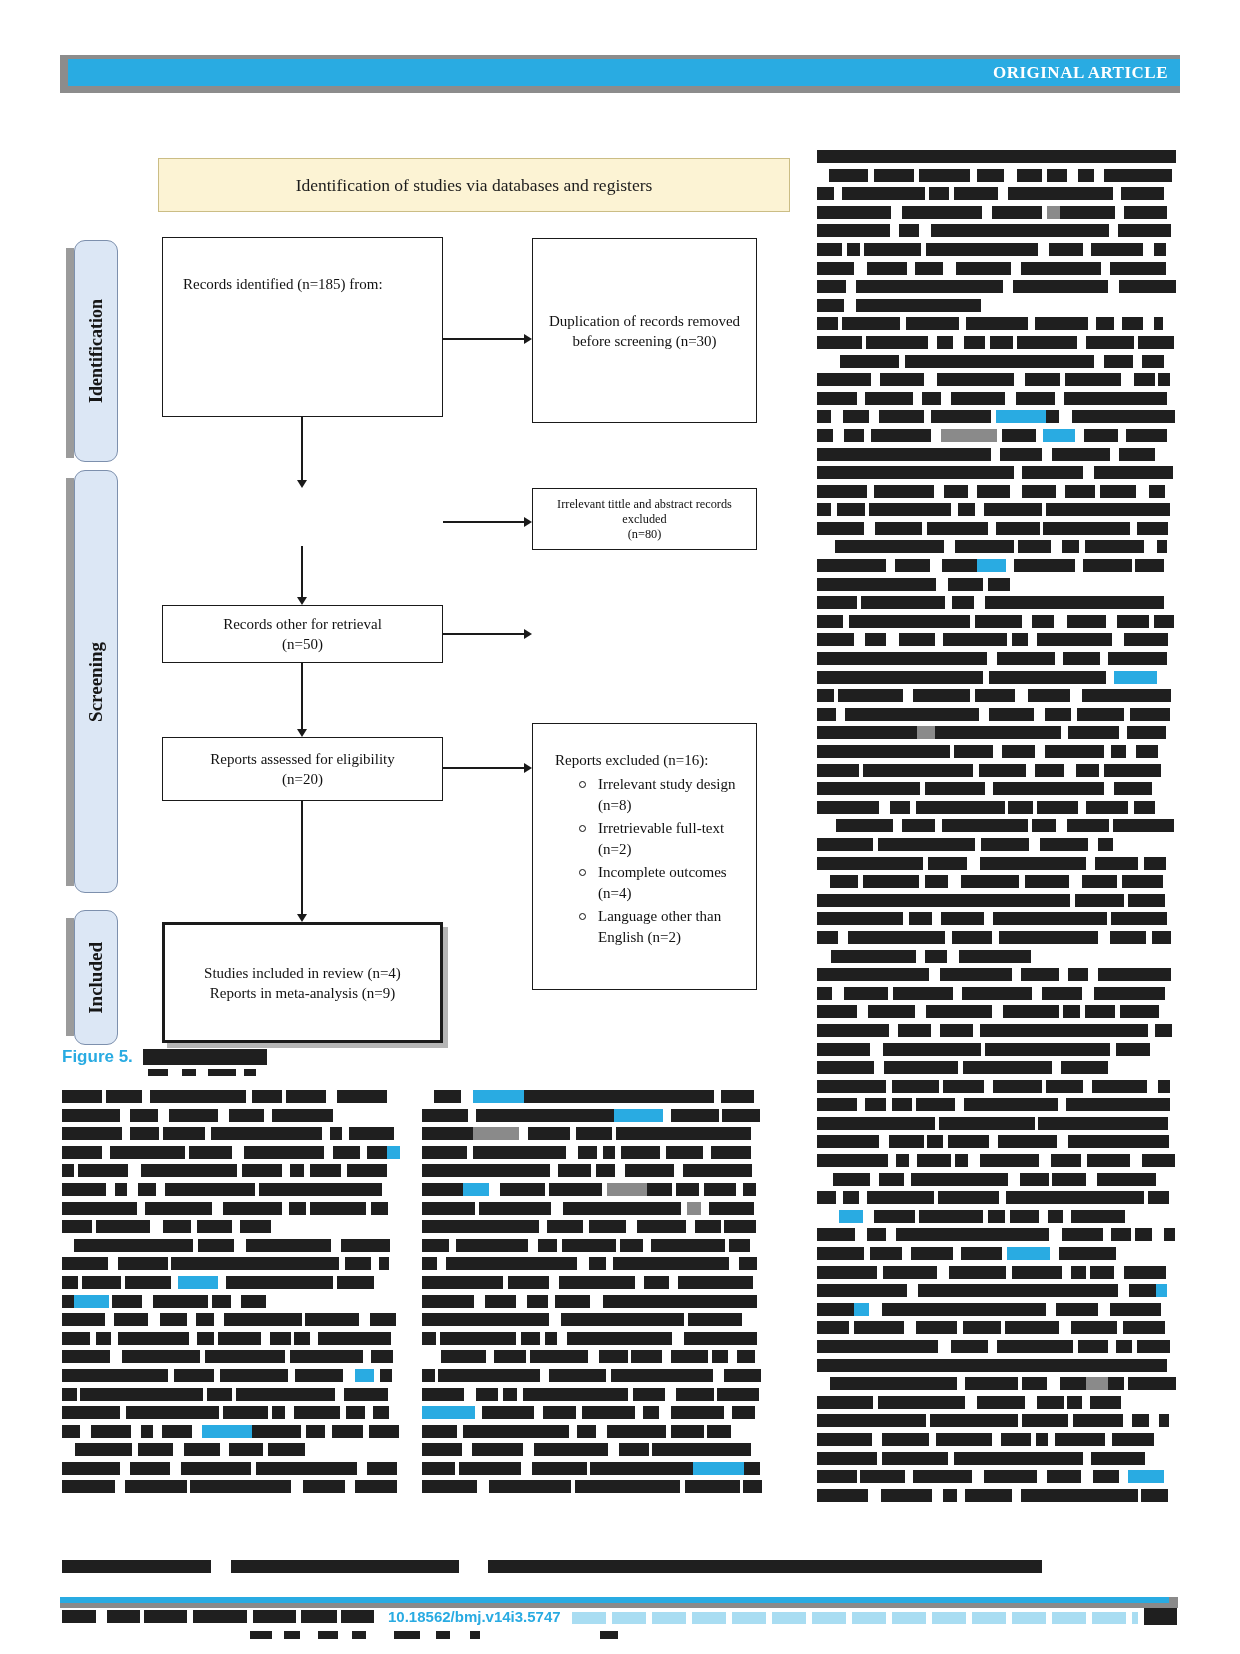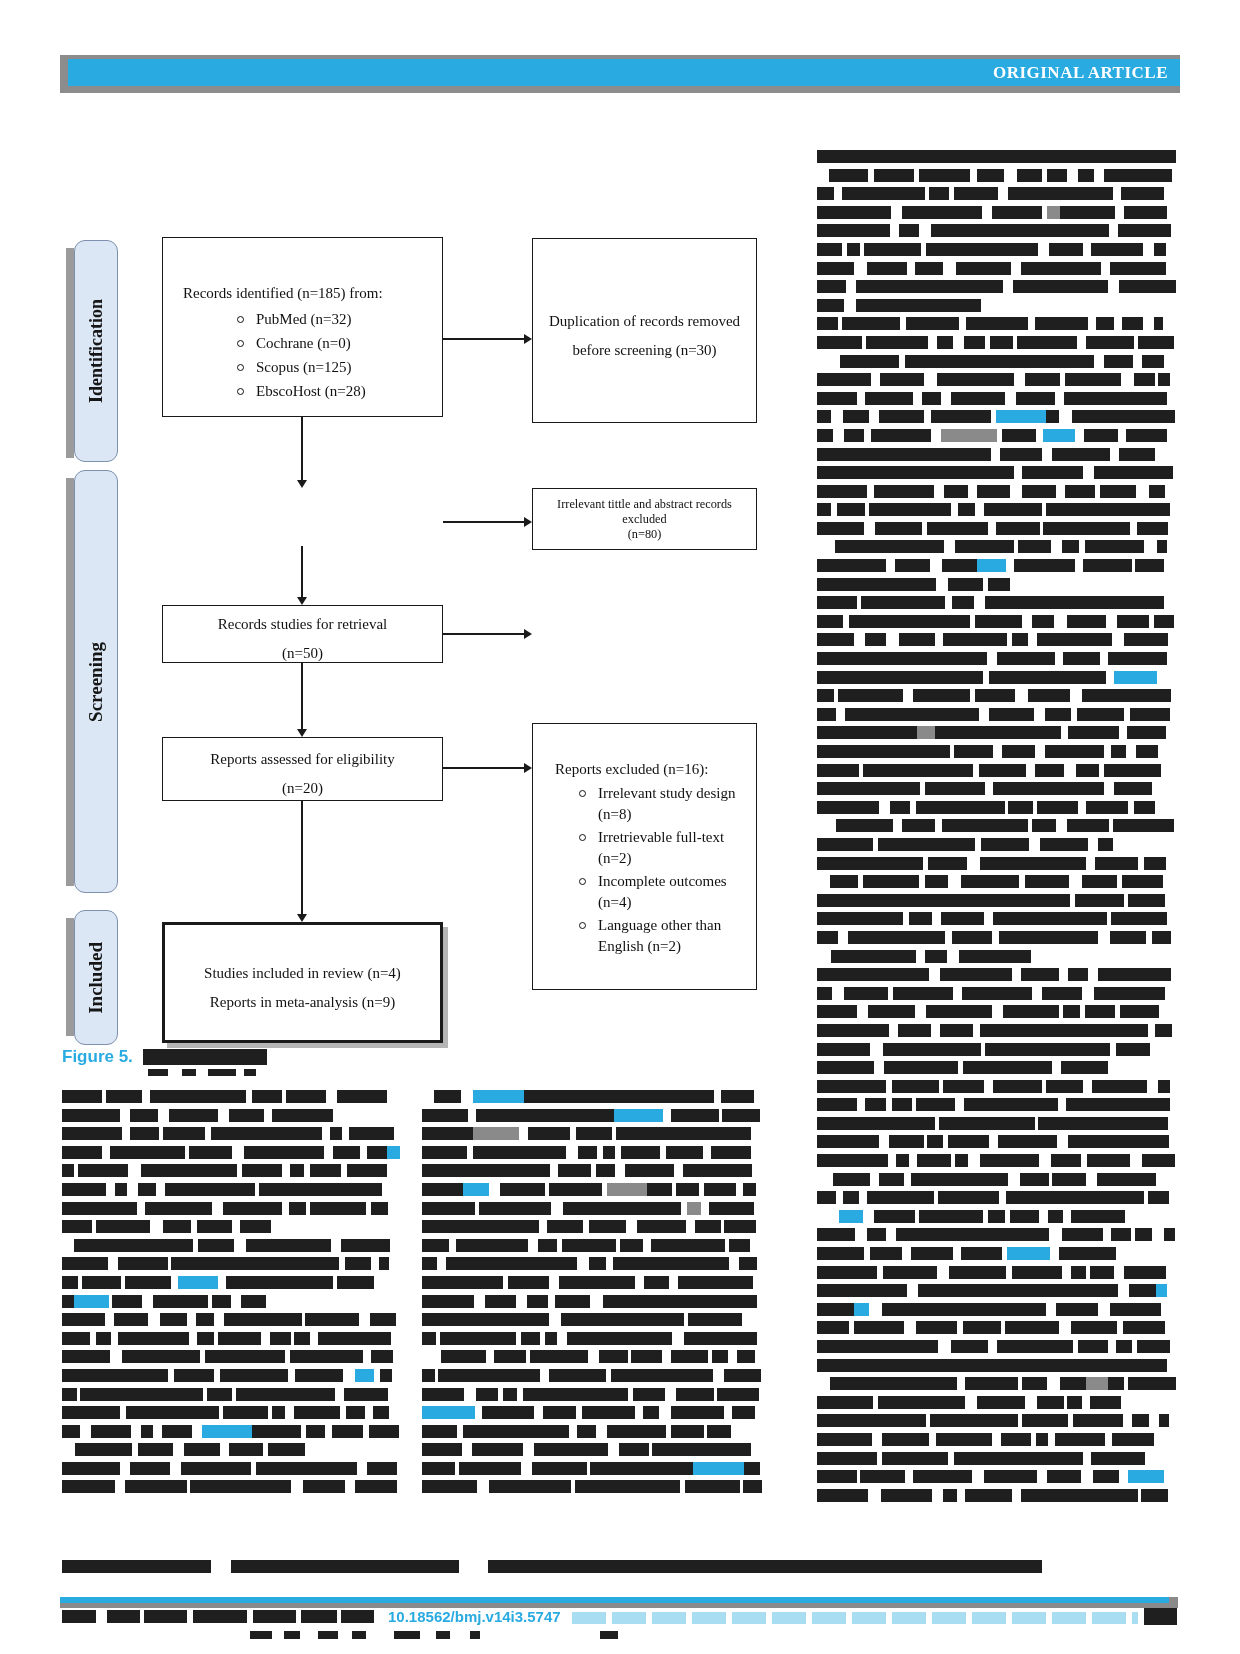--- a/index.html
+++ b/index.html
@@ -20,21 +20,21 @@
   
   .rail-strip{position:absolute;left:66px;width:8px;background:#9b9b9b;}
   .stage{position:absolute;left:74px;width:44px;background:#dce7f5;border:1.5px solid #7d90ad;
          border-radius:11px;box-sizing:border-box;display:flex;align-items:center;justify-content:center;}
   .stage span{writing-mode:vertical-rl;transform:rotate(180deg);font-weight:bold;color:#161616;}
 
   
   .fbox{position:absolute;background:#fff;border:1.6px solid #1a1a1a;box-sizing:border-box;
         font-size:15px;color:#111;}
   .fbox.center{display:flex;flex-direction:column;align-items:center;justify-content:center;text-align:center;}
-  .fbox .ln{line-height:20px;margin-top:9px;}
+  .fbox .ln{line-height:20px;}
   .bullets{margin:4px 0 0 0;}
   .b-row{display:flex;align-items:flex-start;line-height:24px;}
   .b-dot{flex:0 0 auto;width:5px;height:5px;border:1.6px solid #111;border-radius:50%;margin:9px 12px 0 0;}
   .b-txt{flex:1 1 auto;}
 
   
   .va{position:absolute;width:2px;background:#1a1a1a;}
   .va::after{content:'';position:absolute;left:-4.5px;bottom:-8px;border:5.5px solid transparent;
              border-top:8px solid #1a1a1a;border-bottom:none;}
   .ha{position:absolute;height:2px;background:#1a1a1a;}
@@ -69,59 +69,42 @@
 <body>
 
 <div class="page">
 
   <div class="hdr-frame">
     <div class="hdr-bar">
       <span>ORIGINAL ARTICLE</span>
     </div>
   </div>
 
+  <div class="banner">Identification of studies via databases and registers</div>
 
   <div class="rail-strip" style="top:248px;height:210px;"></div>
   <div class="stage" style="top:240px;height:222px;">
     <span style="font-size:18px;">Identification</span>
   </div>
   <div class="rail-strip" style="top:478px;height:408px;"></div>
   <div class="stage" style="top:470px;height:423px;">
     <span style="font-size:19px;">Screening</span>
   </div>
   <div class="rail-strip" style="top:918px;height:118px;"></div>
   <div class="stage" style="top:910px;height:135px;">
     <span style="font-size:19px;">Included</span>
   </div>
 
   <div class="fbox" style="left:162px;top:237px;width:281px;height:180px;padding:36px 8px 0 20px;">
     <div class="ln">Records identified (n=185) from:</div>
-    <div class="bullets" style="margin-left:54px;">
-        <div class="b-row">
-        <span class="b-dot"></span>
-        <span class="b-txt">PubMed (n=32)</span>
-      </div>
-        <div class="b-row">
-        <span class="b-dot"></span>
-        <span class="b-txt">Cochrane (n=0)</span>
-      </div>
-        <div class="b-row">
-        <span class="b-dot"></span>
-        <span class="b-txt">Scopus (n=125)</span>
-      </div>
-        <div class="b-row">
-        <span class="b-dot"></span>
-        <span class="b-txt">EbscoHost (n=28)</span>
-      </div>
-      </div>
   </div>
 
 
   <div class="fbox center" style="left:162px;top:605px;width:281px;height:58px;">
-    <div class="ln">Records studies for retrieval</div>
+    <div class="ln">Records other for retrieval</div>
     <div class="ln">(n=50)</div>
   </div>
 
   <div class="fbox center" style="left:162px;top:737px;width:281px;height:64px;">
     <div class="ln">Reports assessed for eligibility</div>
     <div class="ln">(n=20)</div>
   </div>
 
   <div class="fbox center" style="left:162px;top:922px;width:281px;height:121px;border-width:3px;box-shadow:5px 5px 0 #b5b5b5;">
     <div class="ln">Studies included in review (n=4)</div>

